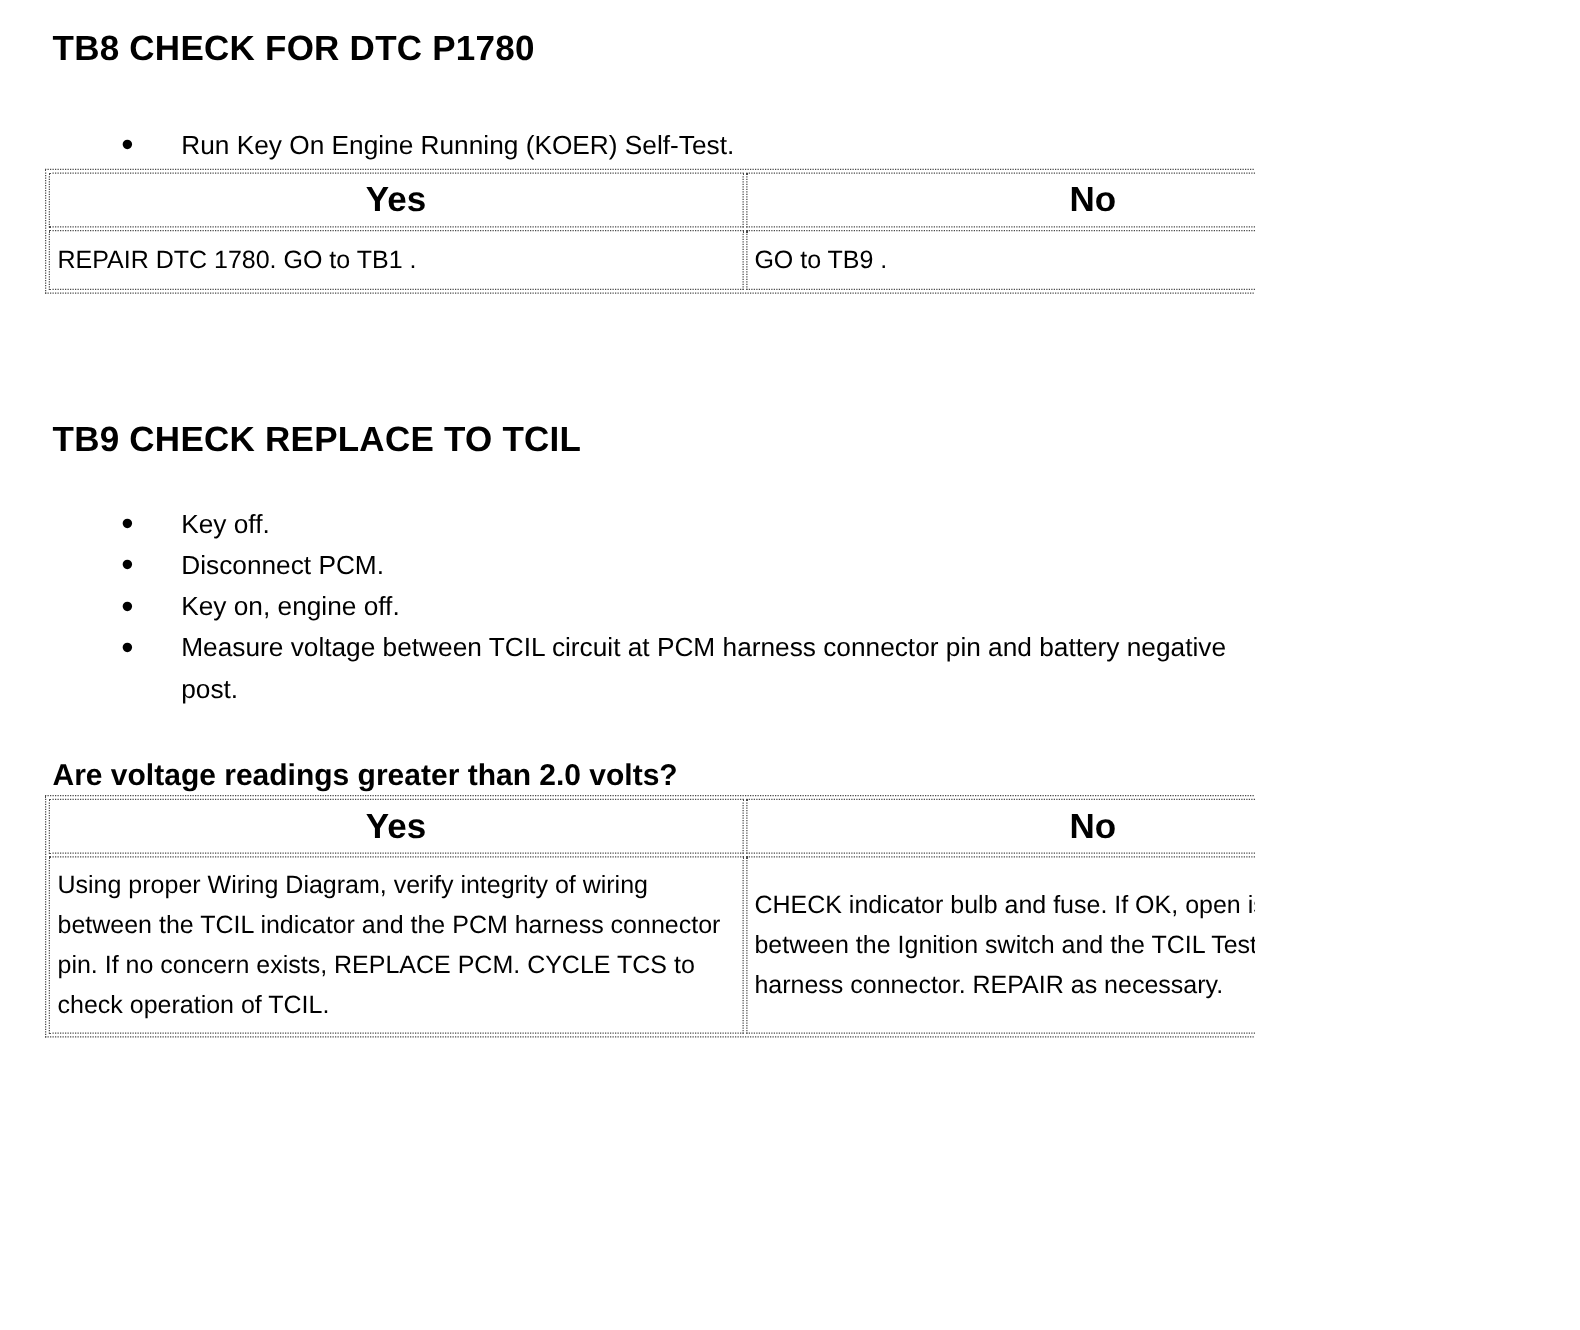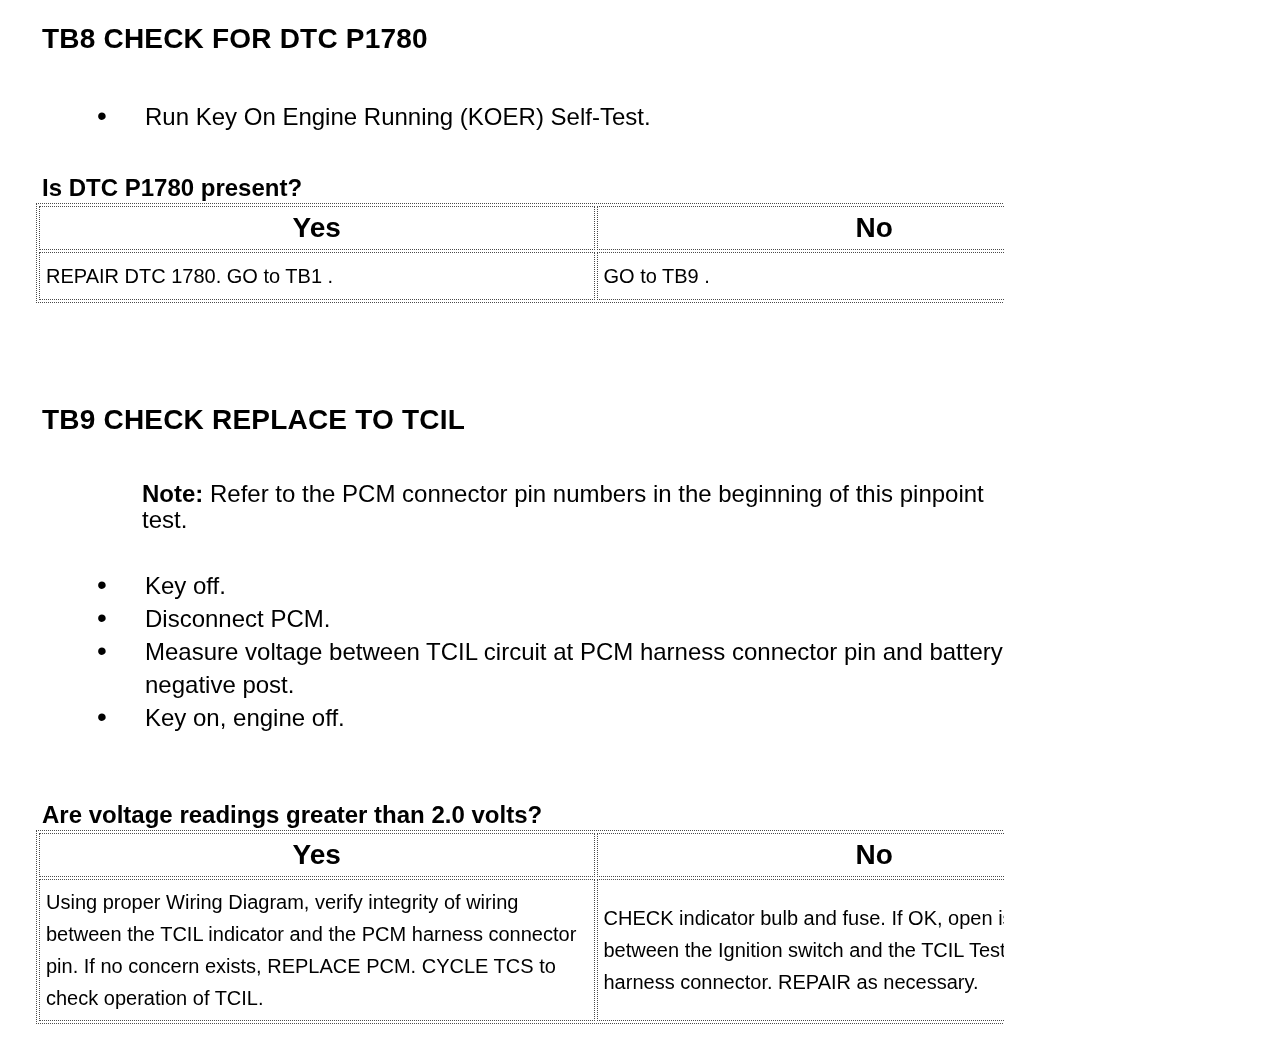--- a/index.html
+++ b/index.html
@@ -18,21 +18,21 @@
     font-weight: 700;
     line-height: 30px;
     margin-left: 42px;
     letter-spacing: 0.2px;
   }
   .title-tb8 { margin-top: 24px; }
   .title-tb9 { margin-top: 102px; }
   .bullets {
     list-style: none;
     margin-left: 97px;
-    font-size: 24px;
+    font-size: 21px;
   }
   .bullets-tb8 { margin-top: 46px; }
   .bullets-tb9 { margin-top: 36px; }
   .bullets li {
     position: relative;
     padding-left: 48px;
     line-height: 33px;
     max-width: 940px;
   }
   .bullets li::before {
@@ -48,21 +48,21 @@
     line-height: 26px;
   }
   .note-label { font-weight: 700; }
   .question {
     font-size: 24px;
     font-weight: 700;
     line-height: 26px;
     margin-left: 42px;
   }
   .question-1 { margin-top: 42px; }
-  .question-2 { margin-top: 68px; }
+  .question-2 { margin-top: 40px; }
   .pin-table {
     margin: 2px 0 0 36px;
     width: 1119px;
     border: 1px dotted #4a4a4a;
     border-collapse: separate;
     border-spacing: 2px;
     background: #ffffff;
     table-layout: fixed;
   }
   .pin-table th {
@@ -89,49 +89,44 @@
 <body>
 
 <div class="page">
 
   <h1 class="section-title title-tb8">TB8 CHECK FOR DTC P1780</h1>
 
   <ul class="bullets bullets-tb8">
     <li>Run Key On Engine Running (KOER) Self-Test.</li>
   </ul>
 
-  <div class="question question-1">Is DTC P1780 present?</div>
 
   <table class="pin-table t1">
     <thead>
       <tr>
         <th>Yes</th>
         <th>No</th>
       </tr>
     </thead>
     <tbody>
       <tr>
         <td>REPAIR DTC 1780. GO to TB1 .</td>
         <td>GO to TB9 .</td>
       </tr>
     </tbody>
   </table>
 
   <h1 class="section-title title-tb9">TB9 CHECK REPLACE TO TCIL</h1>
 
-  <div class="note-line">
-    <span class="note-label">Note:</span>
-    <span>Refer to the PCM connector pin numbers in the beginning of this pinpoint test.</span>
-  </div>
 
   <ul class="bullets bullets-tb9">
     <li>Key off.</li>
     <li>Disconnect PCM.</li>
+    <li>Key on, engine off.</li>
     <li>Measure voltage between TCIL circuit at PCM harness connector pin and battery negative post.</li>
-    <li>Key on, engine off.</li>
   </ul>
 
   <div class="question question-2">Are voltage readings greater than 2.0 volts?</div>
 
   <table class="pin-table t2">
     <thead>
       <tr>
         <th>Yes</th>
         <th>No</th>
       </tr>

